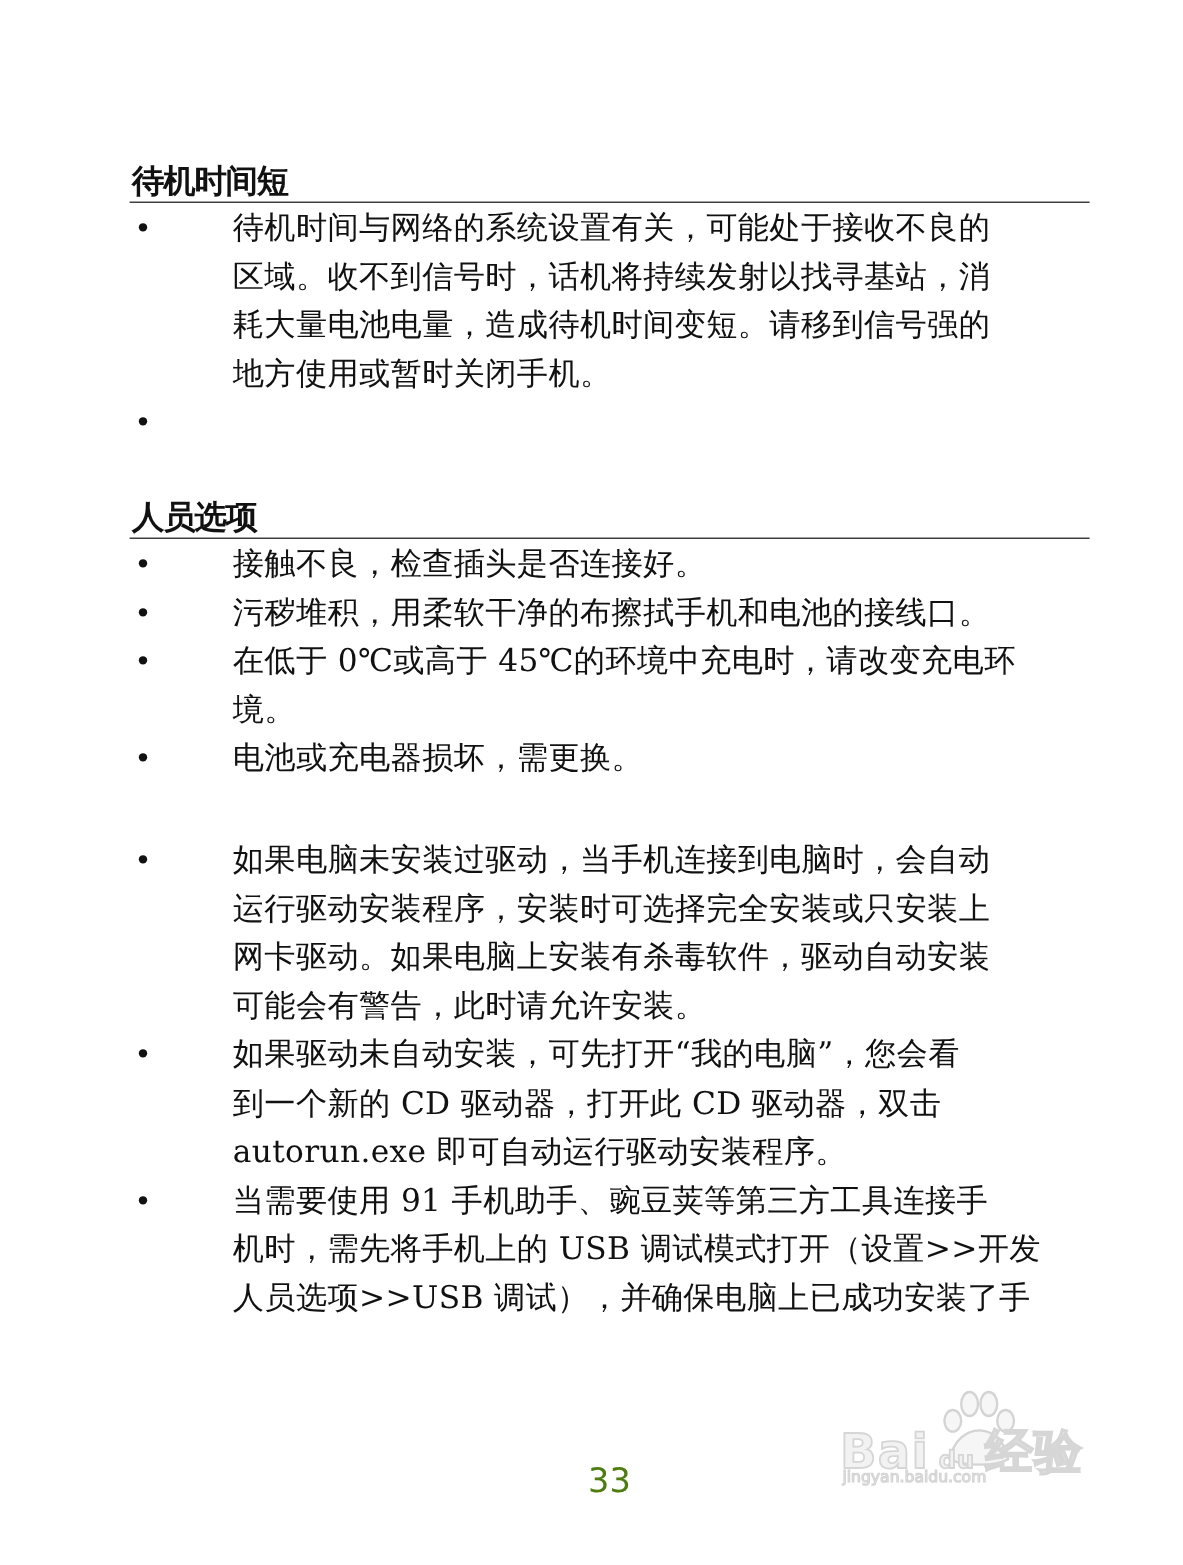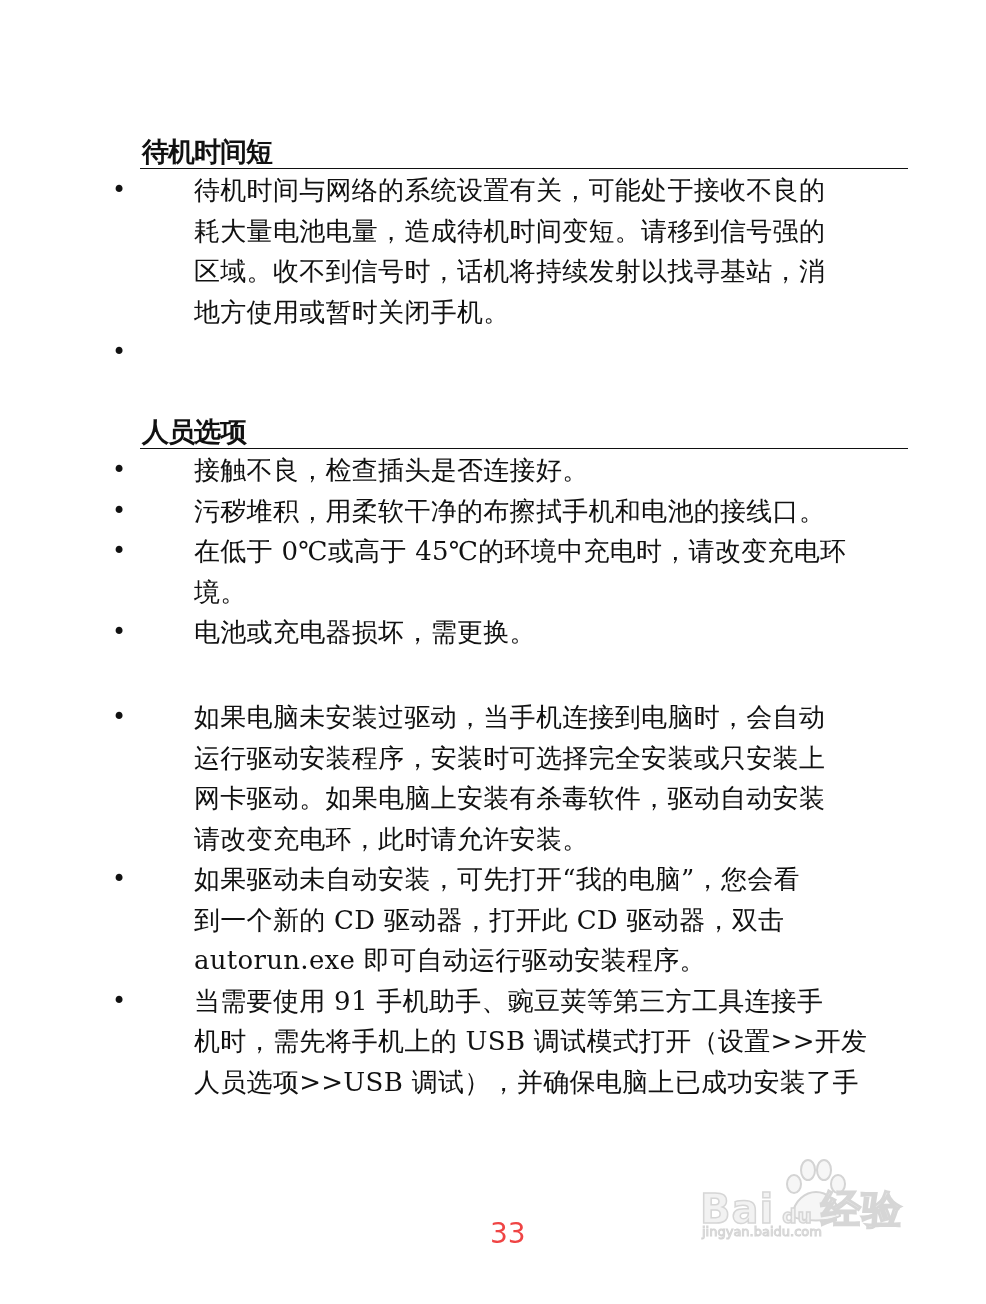--- a/index.html
+++ b/index.html
@@ -2,49 +2,49 @@
 <html><head>
 <meta charset="utf-8">
 <style>
   html, body { margin: 0; padding: 0; background: #ffffff; }
   body { width: 986px; height: 1304px; position: relative; overflow: hidden;
          font-family: "DejaVu Serif", "Liberation Serif", serif; color: #111; }
   .page { position: absolute; left: 0; top: 0; width: 986px; height: 1304px; }
   .section { position: absolute; left: 108px; width: 800px; }
   .heading { font-family: "DejaVu Sans", "Liberation Sans", sans-serif; font-weight: bold;
              font-size: 27px; line-height: 32px; height: 32px; letter-spacing: -1px;
-             border-bottom: 1.5px solid #111; padding-left: 2px; white-space: nowrap; margin-left: 32px; }
+             border-bottom: 1.5px solid #111; padding-left: 2px; white-space: nowrap; }
   .list { margin: 0; padding: 0; list-style: none; }
   .item { position: relative; padding-left: 86px; font-size: 26px; line-height: 40.5px;
           letter-spacing: 0.3px; text-align: justify; }
   .bullet { position: absolute; left: 4px; top: 0; font-size: 24px; line-height: 40.5px;
             font-family: "DejaVu Sans", sans-serif; }
   .line { display: block; white-space: nowrap; }
   .page-number { position: absolute; left: 490px; top: 1217px; font-family: "DejaVu Sans", "Liberation Sans", sans-serif;
-                 font-size: 28px; color: #ef4444; }
+                 font-size: 28px; color: #4d7c0f; }
   .watermark { position: absolute; left: 700px; top: 1160px; width: 230px; height: 90px; color: #e4e4e4; }
   .wm-brand { position: absolute; left: 0; top: 22px; font-family: "DejaVu Sans", sans-serif; font-weight: bold;
               font-size: 40px; color: #f2f2f2; -webkit-text-stroke: 1.5px #d6d6d6; letter-spacing: 1px; }
   .wm-url { position: absolute; left: 2px; top: 64px; font-family: "DejaVu Sans", sans-serif; font-size: 13px;
             color: #f4f4f4; -webkit-text-stroke: 1px #d4d4d4; }
   .wm-paw { position: absolute; left: 80px; top: -2px; }
 </style>
 </head>
 <body>
 
 <div class="page">
 
   <div class="section" style="top:136px;">
     <div class="heading">待机时间短</div>
     <ul class="list" style="margin-top:1px;">
       <li class="item">
         <span class="bullet">•</span>
         <span class="line">待机时间与网络的系统设置有关，可能处于接收不良的</span>
+        <span class="line">区域。收不到信号时，话机将持续发射以找寻基站，消</span>
         <span class="line">耗大量电池电量，造成待机时间变短。请移到信号强的</span>
-        <span class="line">区域。收不到信号时，话机将持续发射以找寻基站，消</span>
         <span class="line">地方使用或暂时关闭手机。</span>
       </li>
       <li class="item">
         <span class="bullet">•</span>
       </li>
     </ul>
   </div>
 
   <div class="section" style="top:416px;">
     <div class="heading">人员选项</div>
@@ -69,21 +69,21 @@
     </ul>
   </div>
 
   <div class="section" style="top:696px;">
     <ul class="list" style="margin-top:1px;">
       <li class="item">
         <span class="bullet">•</span>
         <span class="line">如果电脑未安装过驱动，当手机连接到电脑时，会自动</span>
         <span class="line">运行驱动安装程序，安装时可选择完全安装或只安装上</span>
         <span class="line">网卡驱动。如果电脑上安装有杀毒软件，驱动自动安装</span>
-        <span class="line">请改变充电环，此时请允许安装。</span>
+        <span class="line">可能会有警告，此时请允许安装。</span>
       </li>
       <li class="item">
         <span class="bullet">•</span>
         <span class="line">如果驱动未自动安装，可先打开“我的电脑”，您会看</span>
         <span class="line">到一个新的 CD 驱动器，打开此 CD 驱动器，双击</span>
         <span class="line">autorun.exe 即可自动运行驱动安装程序。</span>
       </li>
       <li class="item">
         <span class="bullet">•</span>
         <span class="line">当需要使用 91 手机助手、豌豆荚等第三方工具连接手</span>

